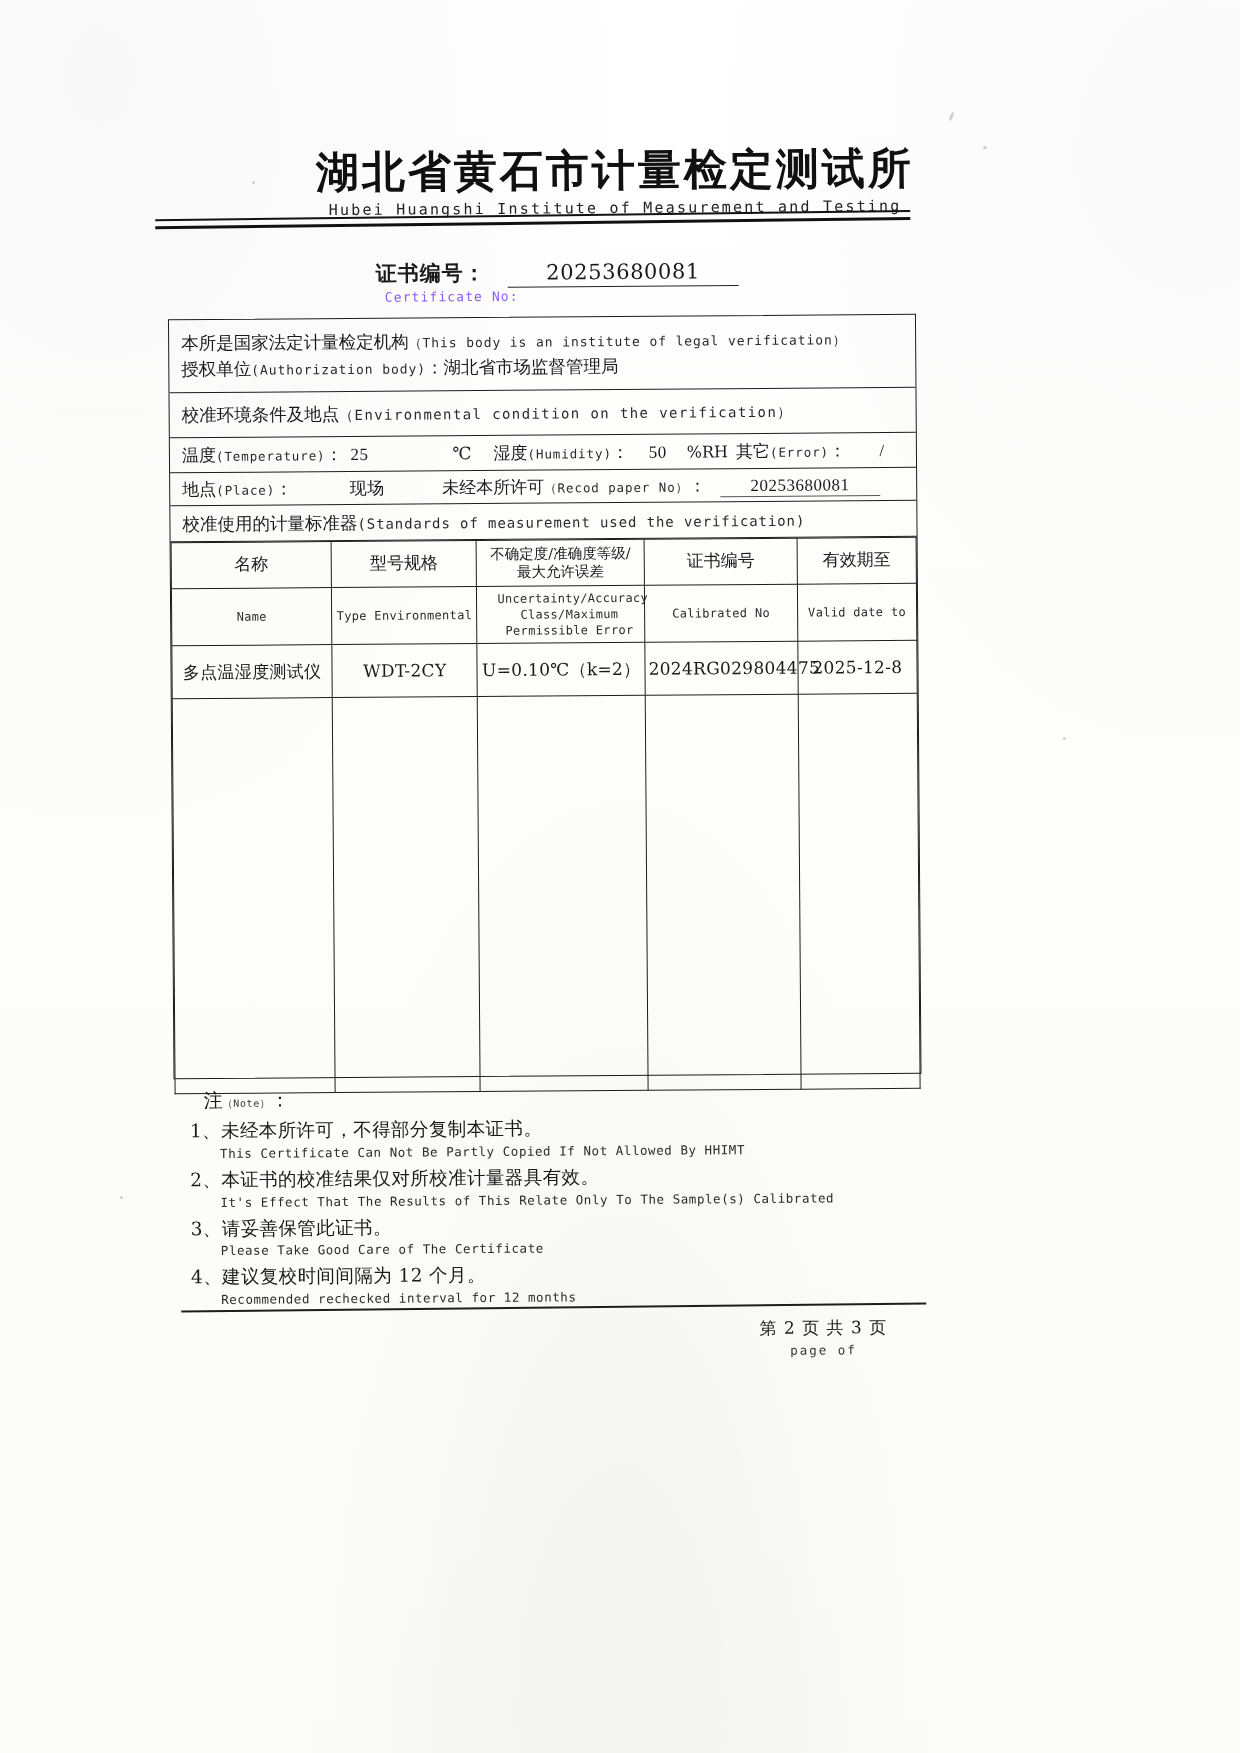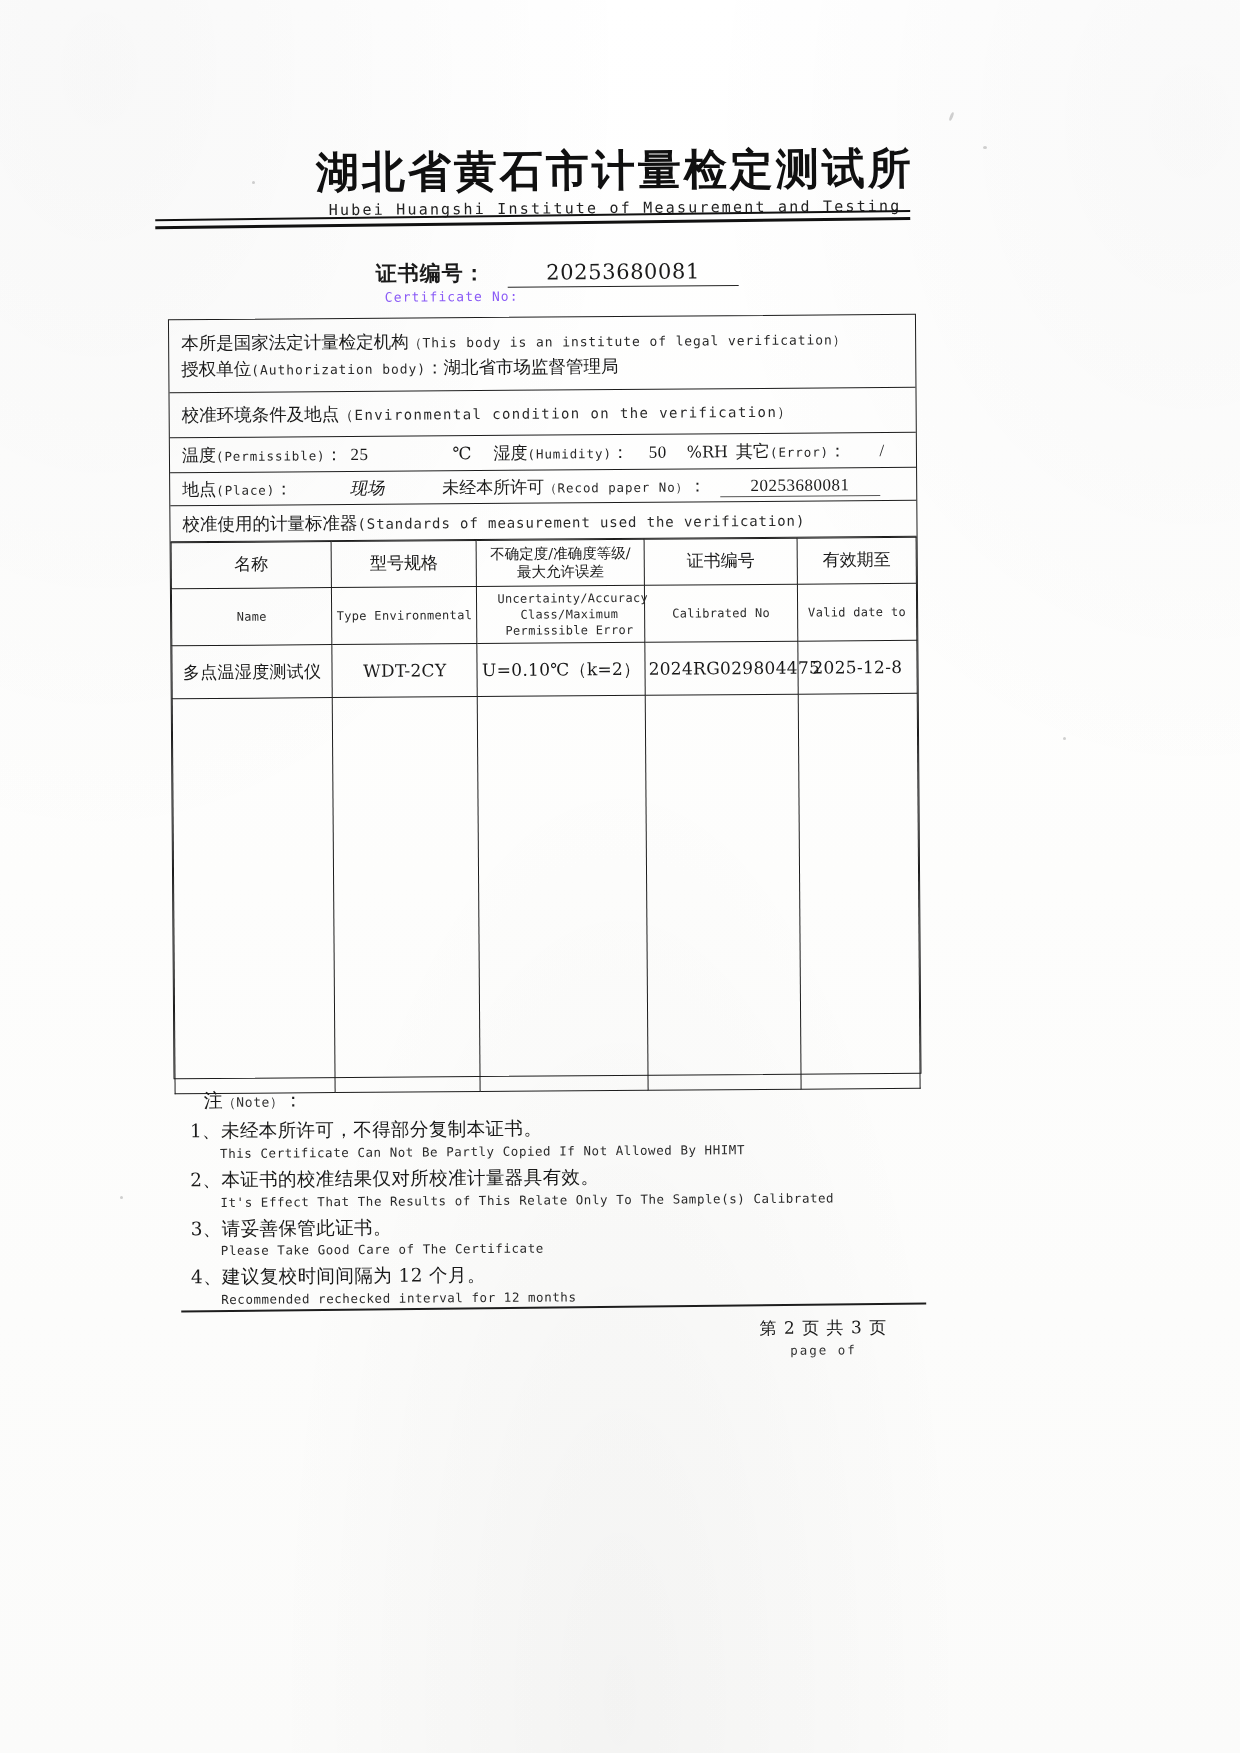--- a/index.html
+++ b/index.html
@@ -205,21 +205,21 @@
     left: 188px;
     top: 1085px;
     width: 740px;
   }
   .note-head {
     font-size: 19px;
     font-family: "DejaVu Serif", "Liberation Serif", serif;
     margin-bottom: 4px;
     margin-left: 14px;
   }
-  .note-head .en-sm { font-size: 13px; }
+  .note-head .en-sm { font-size: 10px; }
   .note-item { margin-bottom: 2px; }
   .note-cn {
     font-size: 18.5px;
     font-family: "DejaVu Serif", "Liberation Serif", serif;
     line-height: 1.45;
     letter-spacing: 0.4px;
   }
   .note-en {
     font-family: "DejaVu Sans Mono", "Liberation Mono", monospace;
     font-size: 12.5px;
@@ -302,42 +302,42 @@
       </div>
     </div>
 
     <div class="sec sec-env-title">
       <span class="cn">校准环境条件及地点</span><span class="en">（Environmental condition on the verification）</span>
     </div>
 
     <div class="sec" style="padding-top:6px;padding-bottom:5px;">
       <div class="row-inline">
         <span class="cn">温度</span>
-          <span class="en">(Permissible)</span>
+          <span class="en">(Temperature)</span>
           <span class="cn">：</span>
         <span class="fld-val" style="min-width:30px;margin-left:2px;">25</span>
         <span class="cn" style="margin-left:78px;">℃</span>
         <span class="cn" style="margin-left:22px;">湿度</span>
           <span class="en">(Humidity)</span>
           <span class="cn">：</span>
         <span class="fld-val" style="min-width:34px;margin-left:12px;">50</span>
         <span class="cn" style="margin-left:12px;font-size:16px;">%RH</span>
         <span class="cn" style="margin-left:8px;">其它</span>
           <span class="en">(Error)</span>
           <span class="cn">：</span>
         <span class="fld-val" style="min-width:72px;">/</span>
       </div>
     </div>
 
     <div class="sec" style="padding-top:5px;padding-bottom:4px;">
       <div class="row-inline">
         <span class="cn">地点</span>
           <span class="en">(Place)</span>
           <span class="cn">：</span>
-        <span class="fld-val" style="min-width:110px;margin-left:20px;font-style:italic;">现场</span>
+        <span class="fld-val" style="min-width:110px;margin-left:20px;">现场</span>
         <span class="cn" style="margin-left:20px;">未经本所许可</span>
           <span class="en">（Recod paper No）</span>
           <span class="cn">：</span>
         <span class="fld-val u-line" style="min-width:160px;margin-left:14px;">20253680081</span>
       </div>
     </div>
 
     <div class="sec sec-stdtitle">
       <span class="cn">校准使用的计量标准器</span><span class="en">(Standards of measurement used the verification)</span>
     </div>

